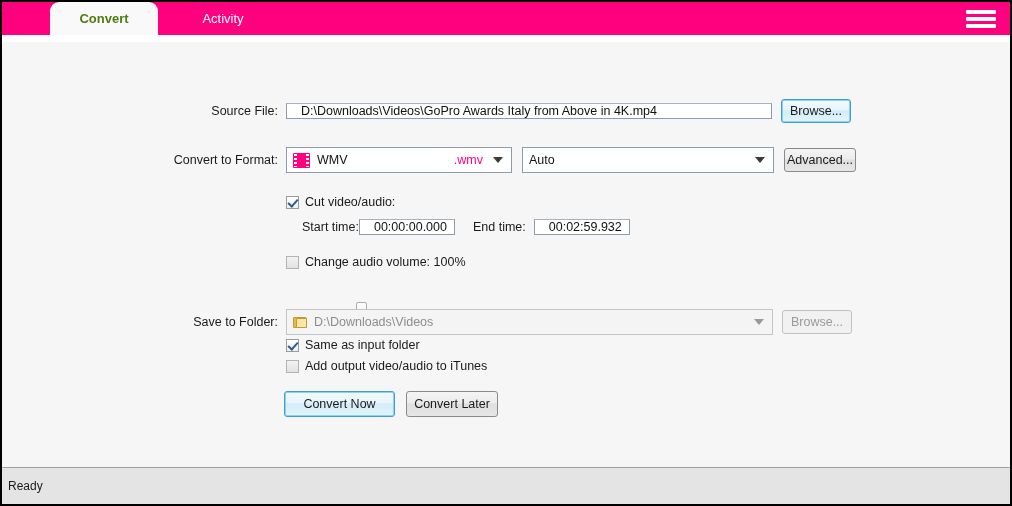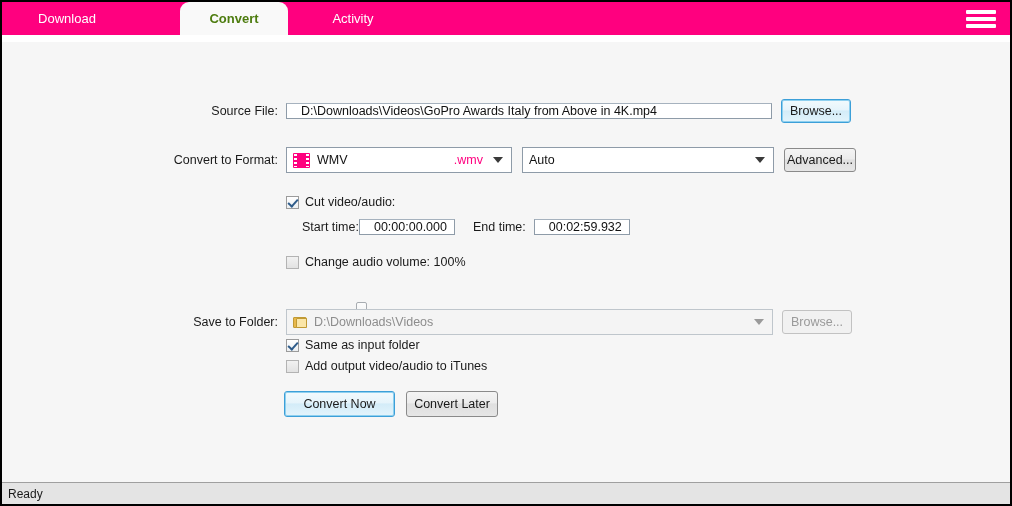--- a/index.html
+++ b/index.html
@@ -286,40 +286,37 @@
     border-radius: 2px;
     cursor: pointer;
   }
 
   
   .statusbar {
     position: absolute;
     left: 0;
     right: 0;
     bottom: 0;
-    height: 22px;
+    height: 37px;
     background: #e4e4e4;
     border-top: 1px solid #9f9f9f;
     display: flex;
     align-items: center;
     font-size: 12px;
     color: #1a1a1a;
     padding-left: 6px;
     box-sizing: border-box;
   }
 </style>
 </head>
 <body>
 
 <div class="app-window">
 
   <div class="tabbar">
-    <div class="tab tab-download">
-      <span>Download</span>
-    </div>
     <div class="tab tab-convert active">
       <span>Convert</span>
     </div>
     <div class="tab tab-activity">
       <span>Activity</span>
     </div>
 
     <div class="hamburger">
       <span></span>
       <span></span>

